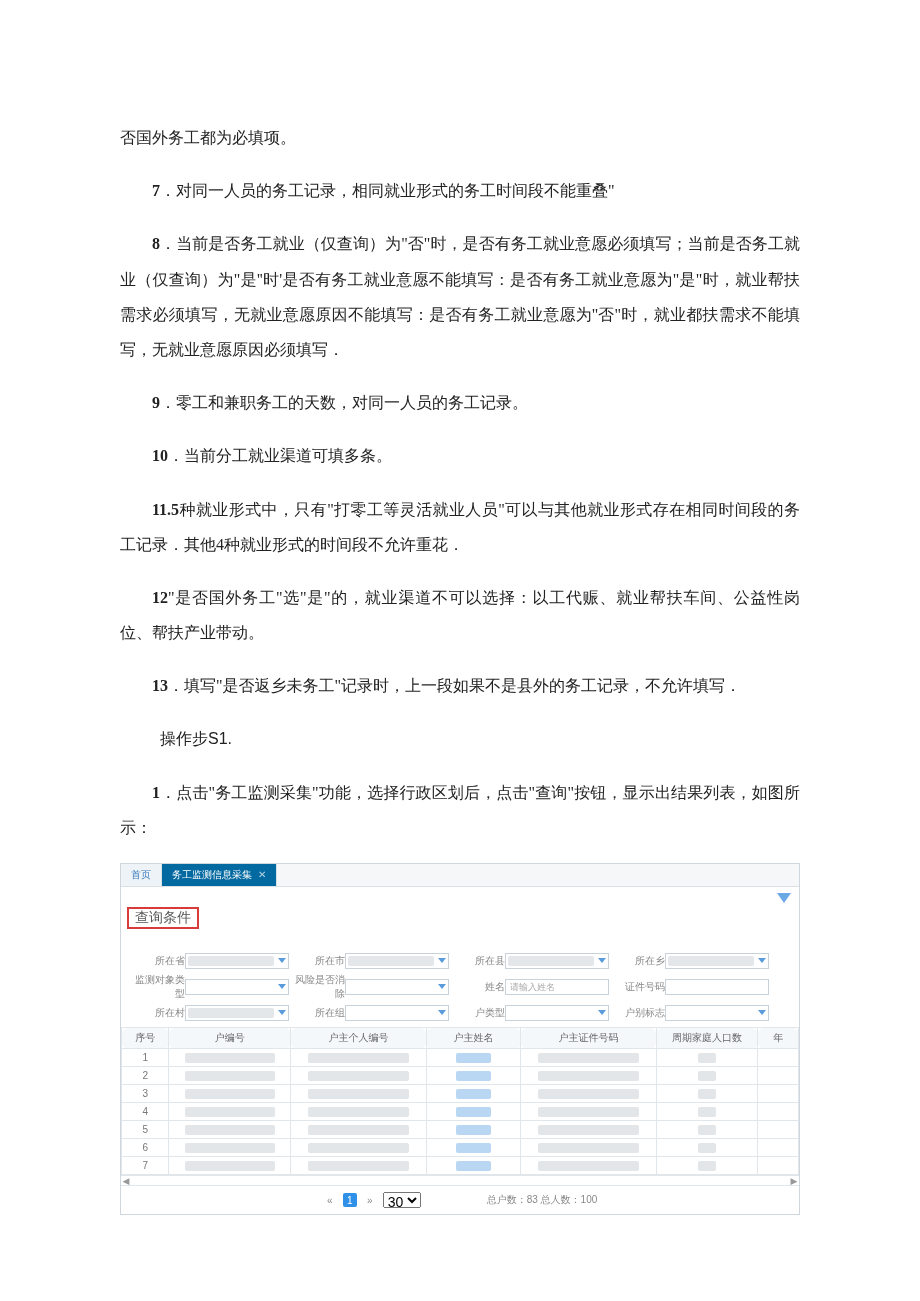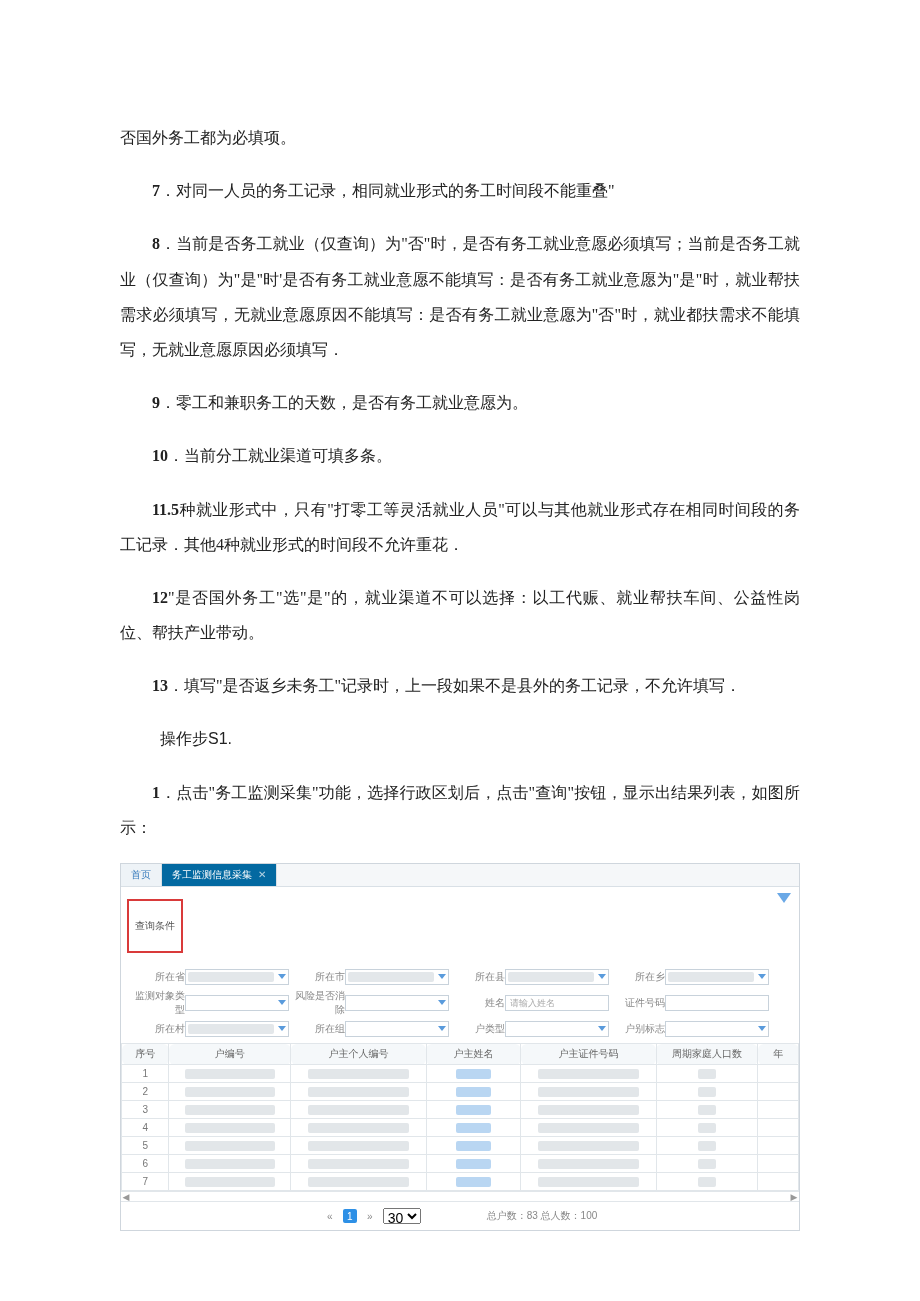--- a/index.html
+++ b/index.html
@@ -49,23 +49,23 @@
     background: #eef3f7;
   }
   .tab.active {
     background: #0369a1;
     color: #fff;
   }
   .tab .x { margin-left: 6px; opacity: .7; }
   .panel-head {
     display: inline-block;
     border: 2px solid #d93a3a;
-    padding: 18px 6px;
-    margin: 12px 6px;
-    font-size: 10px;
+    padding: 0 6px;
+    margin: 20px 6px;
+    font-size: 14px;
     color: #555;
   }
   .panel-collapse {
     float: right;
     margin: 6px 8px 0 0;
     width: 14px; height: 10px;
     background: linear-gradient(#6aa8e6,#6aa8e6);
     clip-path: polygon(0 100%, 50% 0, 100% 100%);
     transform: rotate(180deg);
   }
@@ -189,21 +189,21 @@
 </style>
 </head>
 <body>
 
 <p class="para first"><span>否国外务工都为必填项。</span></p>
 
 <p class="para"><b class="num"><span>7</span></b><span>．对同一人员的务工记录，相同就业形式的务工时间段不能重叠"</span></p>
 
 <p class="para"><b class="num"><span>8</span></b><span>．当前是否务工就业（仅查询）为"否"时，是否有务工就业意愿必须填写；当前是否务工就业（仅查询）为"是''时'是否有务工就业意愿不能填写：是否有务工就业意愿为"是"时，就业帮扶需求必须填写，无就业意愿原因不能填写：是否有务工就业意愿为''否"时，就业都扶需求不能填写，无就业意愿原因必须填写．</span></p>
 
-<p class="para"><b class="num"><span>9</span></b><span>．零工和兼职务工的天数，是否有务工就业意愿为。</span></p>
+<p class="para"><b class="num"><span>9</span></b><span>．零工和兼职务工的天数，对同一人员的务工记录。</span></p>
 
 <p class="para"><b class="num"><span>10</span></b><span>．当前分工就业渠道可填多条。</span></p>
 
 <p class="para"><b class="num"><span>11.5</span></b><span>种就业形式中，只有"打零工等灵活就业人员"可以与其他就业形式存在相同时间段的务工记录．其他4种就业形式的时间段不允许重花．</span></p>
 
 <p class="para"><b class="num"><span>12</span></b><span>"是否国外务工"选"是"的，就业渠道不可以选择：以工代赈、就业帮扶车间、公益性岗位、帮扶产业带动。</span></p>
 
 <p class="para"><b class="num"><span>13</span></b><span>．填写"是否返乡未务工"记录时，上一段如果不是县外的务工记录，不允许填写．</span></p>
 
 <p class="step-title">

